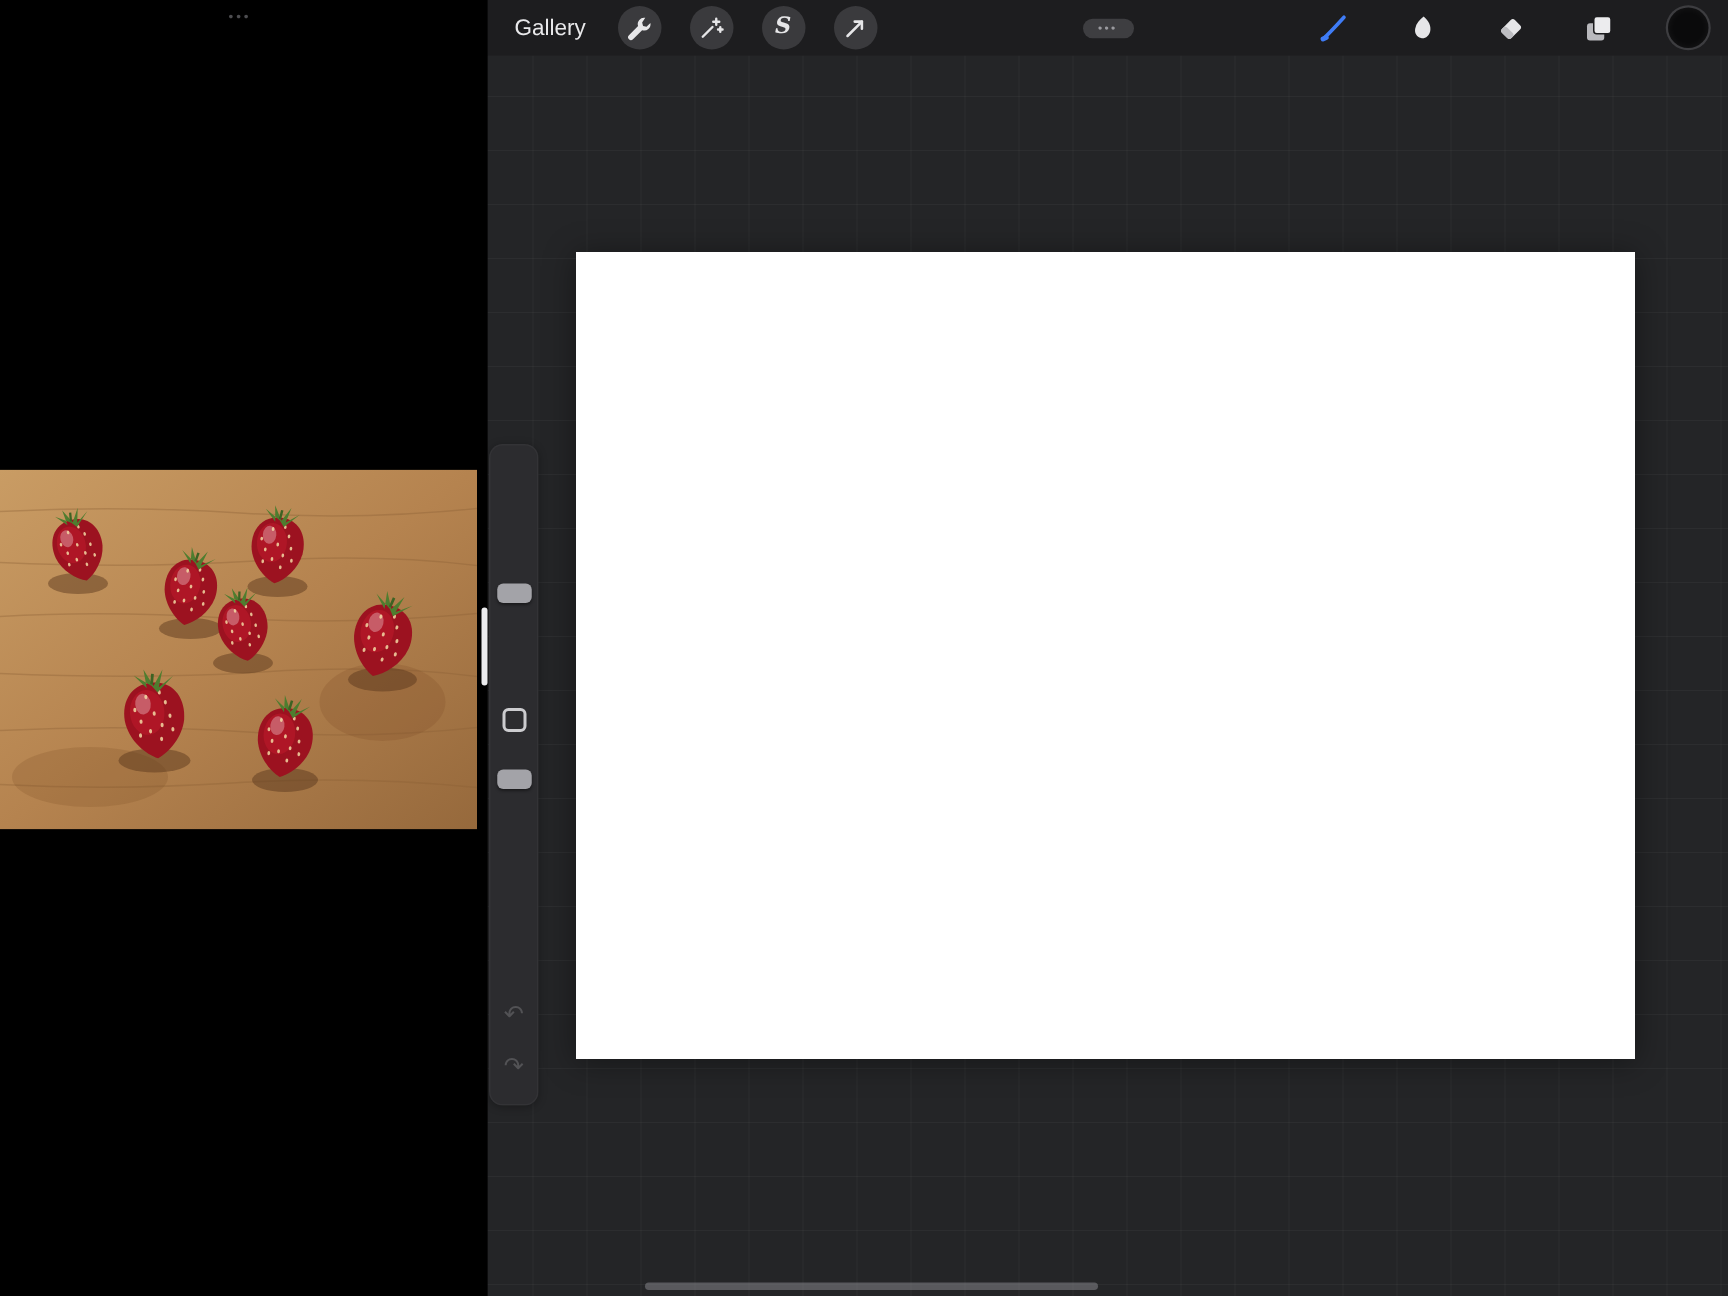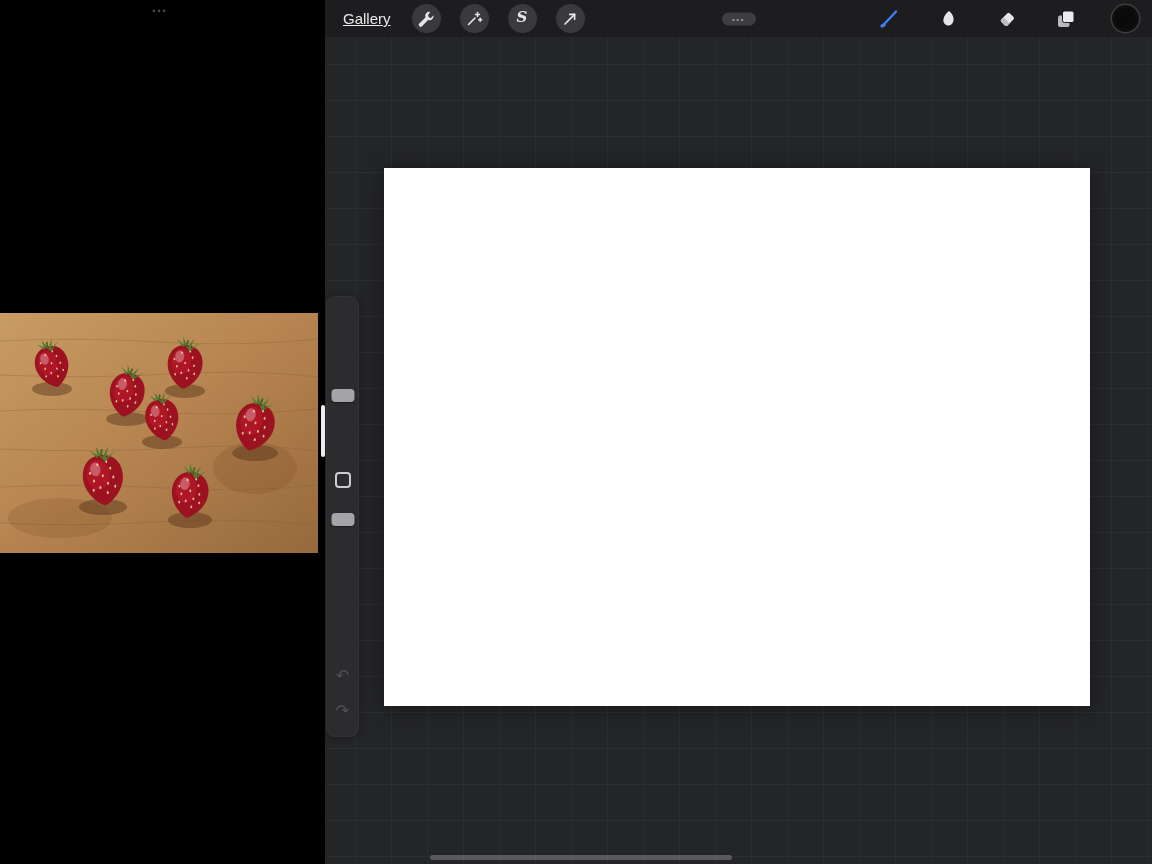--- a/index.html
+++ b/index.html
@@ -29,21 +29,21 @@
 
   
   .procreate{flex:1;position:relative;background:#242527;}
 
   .topbar{
     position:absolute;top:0;left:0;right:0;height:37px;background:#1d1d1f;
     display:flex;align-items:center;z-index:5;
   }
   .gallery-btn{
     background:none;border:none;color:#e9e9eb;font-size:15px;
-    font-family:"Liberation Sans",sans-serif;margin-left:16px;padding:4px 2px;cursor:pointer;text-decoration:underline;
+    font-family:"Liberation Sans",sans-serif;margin-left:16px;padding:4px 2px;cursor:pointer;
   }
   .tool-circle{
     width:29px;height:29px;border-radius:50%;background:#3a3a3d;border:none;
     margin-left:19px;display:flex;align-items:center;justify-content:center;
     padding:0;cursor:pointer;flex:0 0 auto;
   }
   .s-glyph{
     font-family:"DejaVu Serif",serif;font-style:italic;font-weight:bold;
     font-size:15px;color:#e6e6e8;line-height:1;transform:translatey(-1px);
   }

